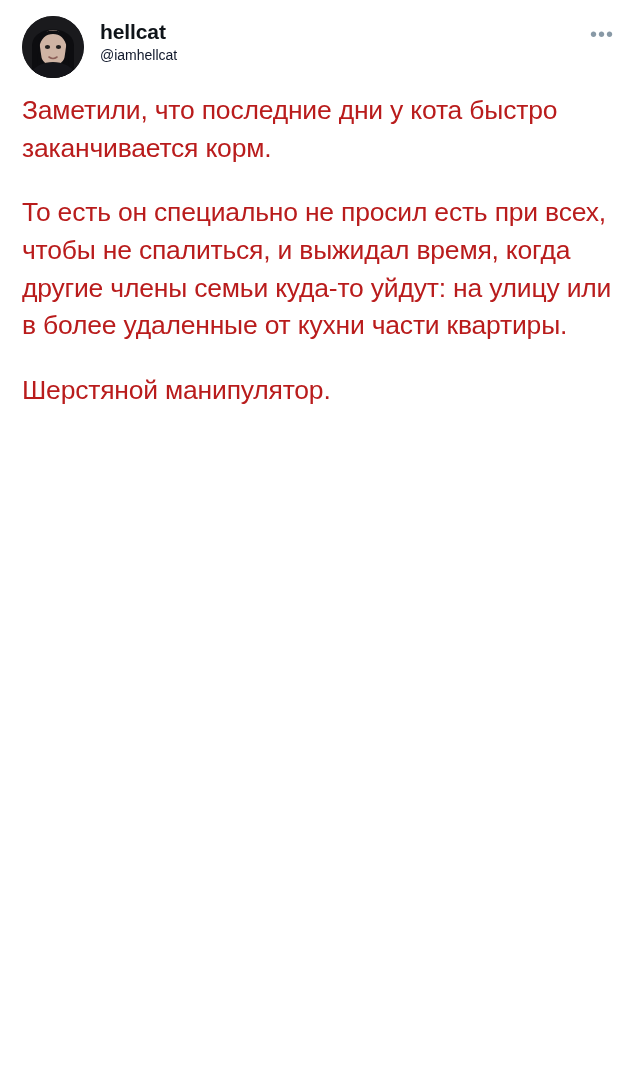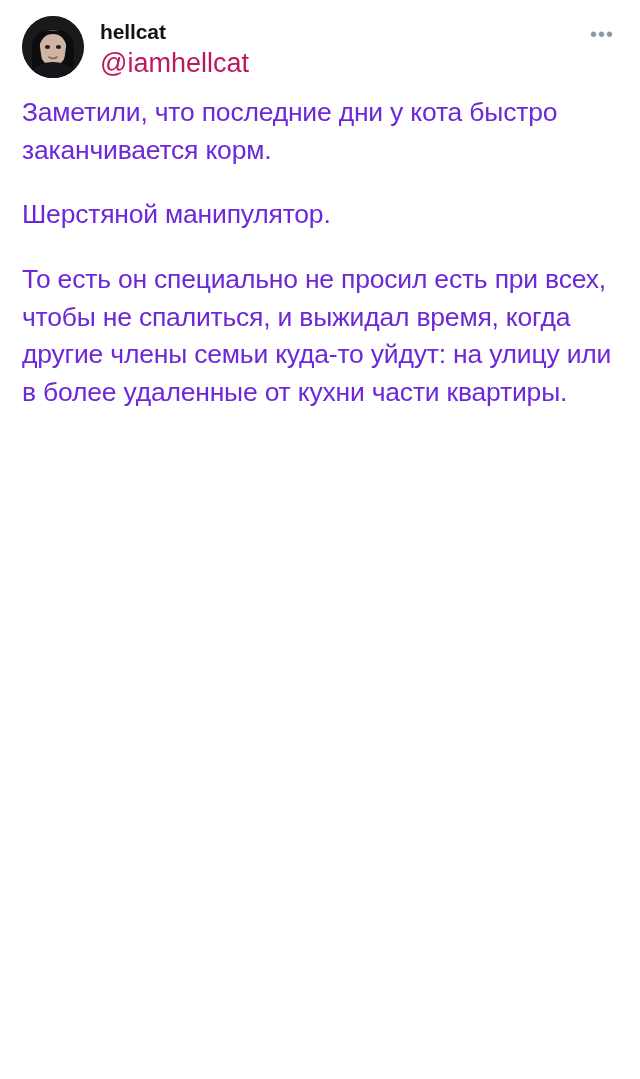--- a/index.html
+++ b/index.html
@@ -48,43 +48,43 @@
     padding-top: 4px;
   }
   .display-name {
     font-size: 21px;
     font-weight: bold;
     line-height: 1.18;
     color: #0f1419;
     letter-spacing: -0.1px;
   }
   .handle {
-    font-size: 27px;
+    font-size: 14px;
     line-height: 1.24;
-    color: #be185d;
+    color: #0f172a;
     margin-top: 2px;
   }
   .more-button {
     position: absolute;
     top: 8px;
     right: 2px;
     width: 28px;
     height: 20px;
     display: flex;
     align-items: center;
     justify-content: center;
     color: #8899a6;
     font-size: 20px;
     line-height: 1;
     letter-spacing: 1px;
   }
   .tweet-body {
     font-size: 26.5px;
     line-height: 1.42;
-    color: #6d28d9;
+    color: #b91c1c;
     font-weight: 500;
     letter-spacing: -0.2px;
     padding-right: 6px;
   }
   .tweet-body p {
     margin: 0;
   }
   .tweet-body p.spaced {
     margin-top: 27px;
   }
@@ -127,17 +127,17 @@
     <div class="identity">
       <div class="display-name">hellcat</div>
       <div class="handle">@iamhellcat</div>
     </div>
 
     <div class="more-button">•••</div>
   </div>
 
   <div class="tweet-body">
     <p>Заметили, что последние дни у кота быстро заканчивается корм.</p>
+    <p class="spaced">То есть он специально не просил есть при всех, чтобы не спалиться, и выжидал время, когда другие члены семьи куда-то уйдут: на улицу или в более удаленные от кухни части квартиры.</p>
     <p class="spaced">Шерстяной манипулятор.</p>
-    <p class="spaced">То есть он специально не просил есть при всех, чтобы не спалиться, и выжидал время, когда другие члены семьи куда-то уйдут: на улицу или в более удаленные от кухни части квартиры.</p>
   </div>
 
 </div>
 
 </body></html>

